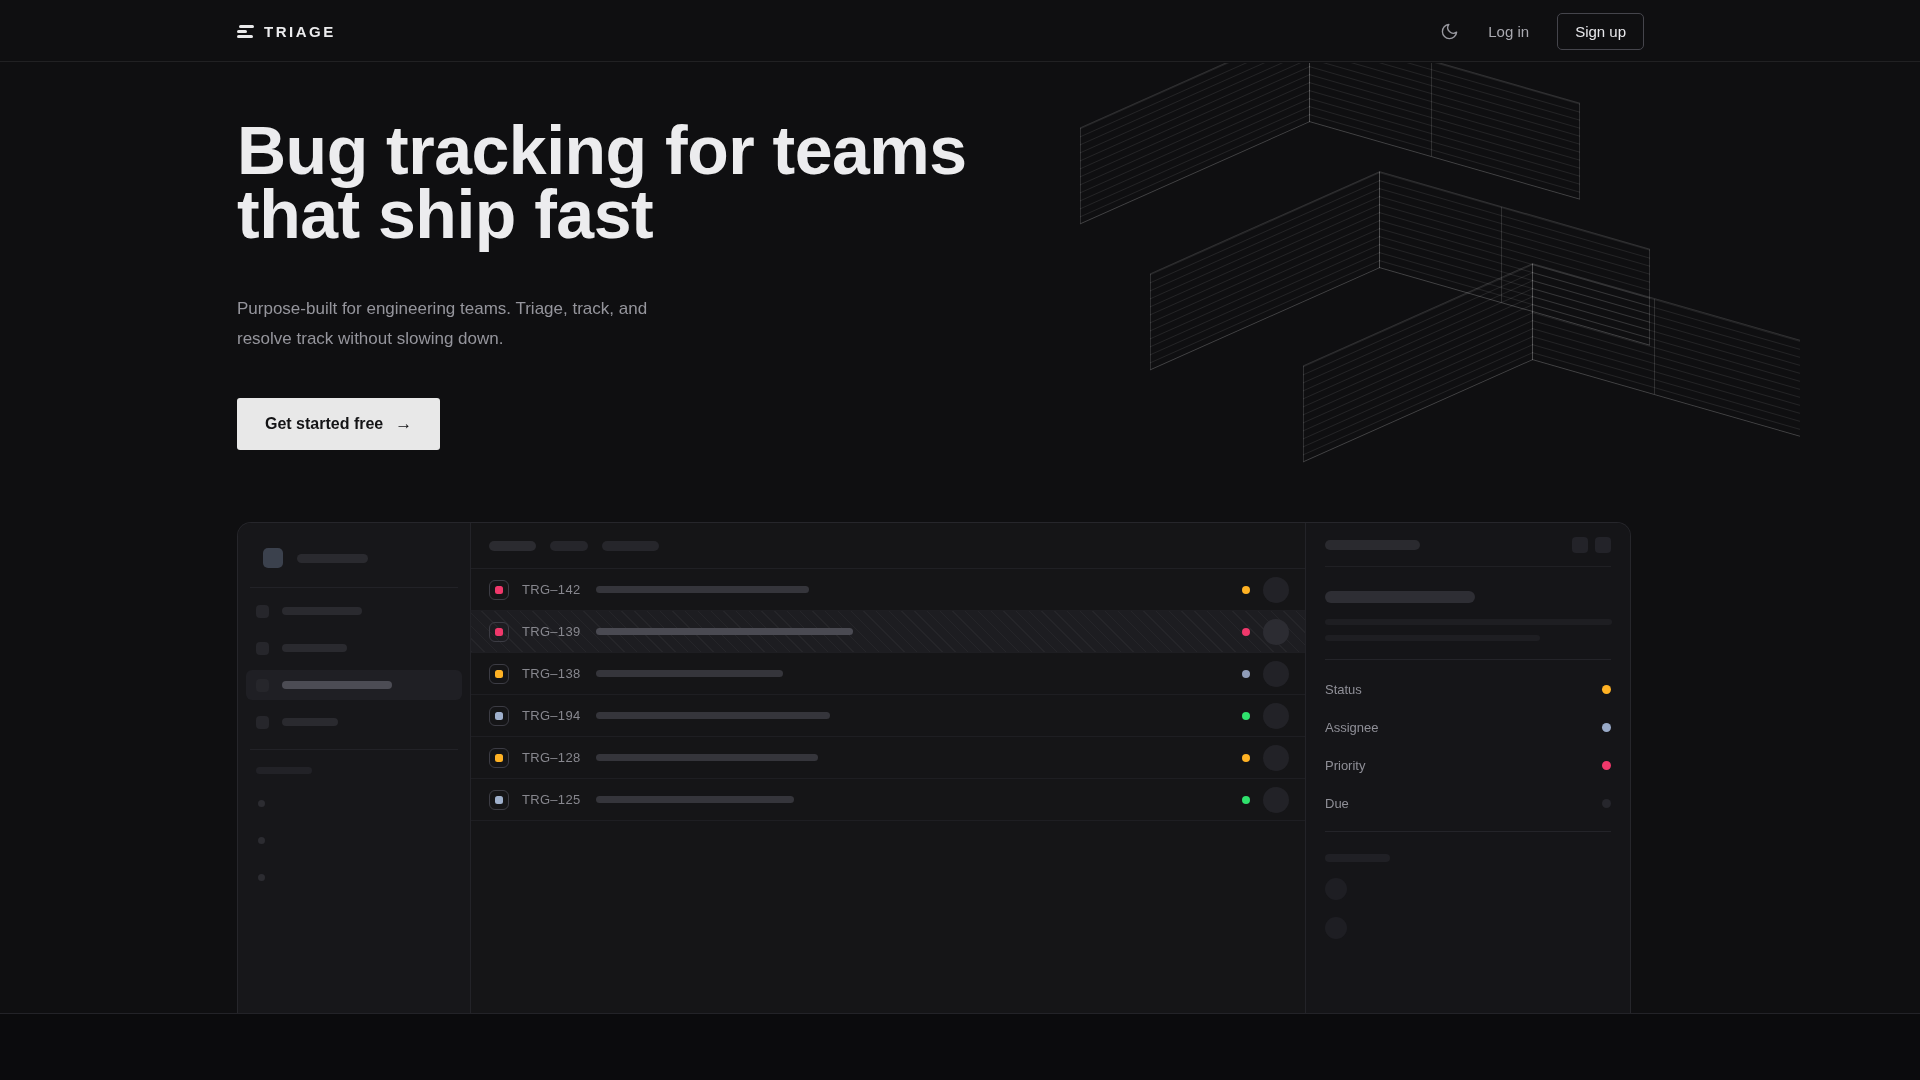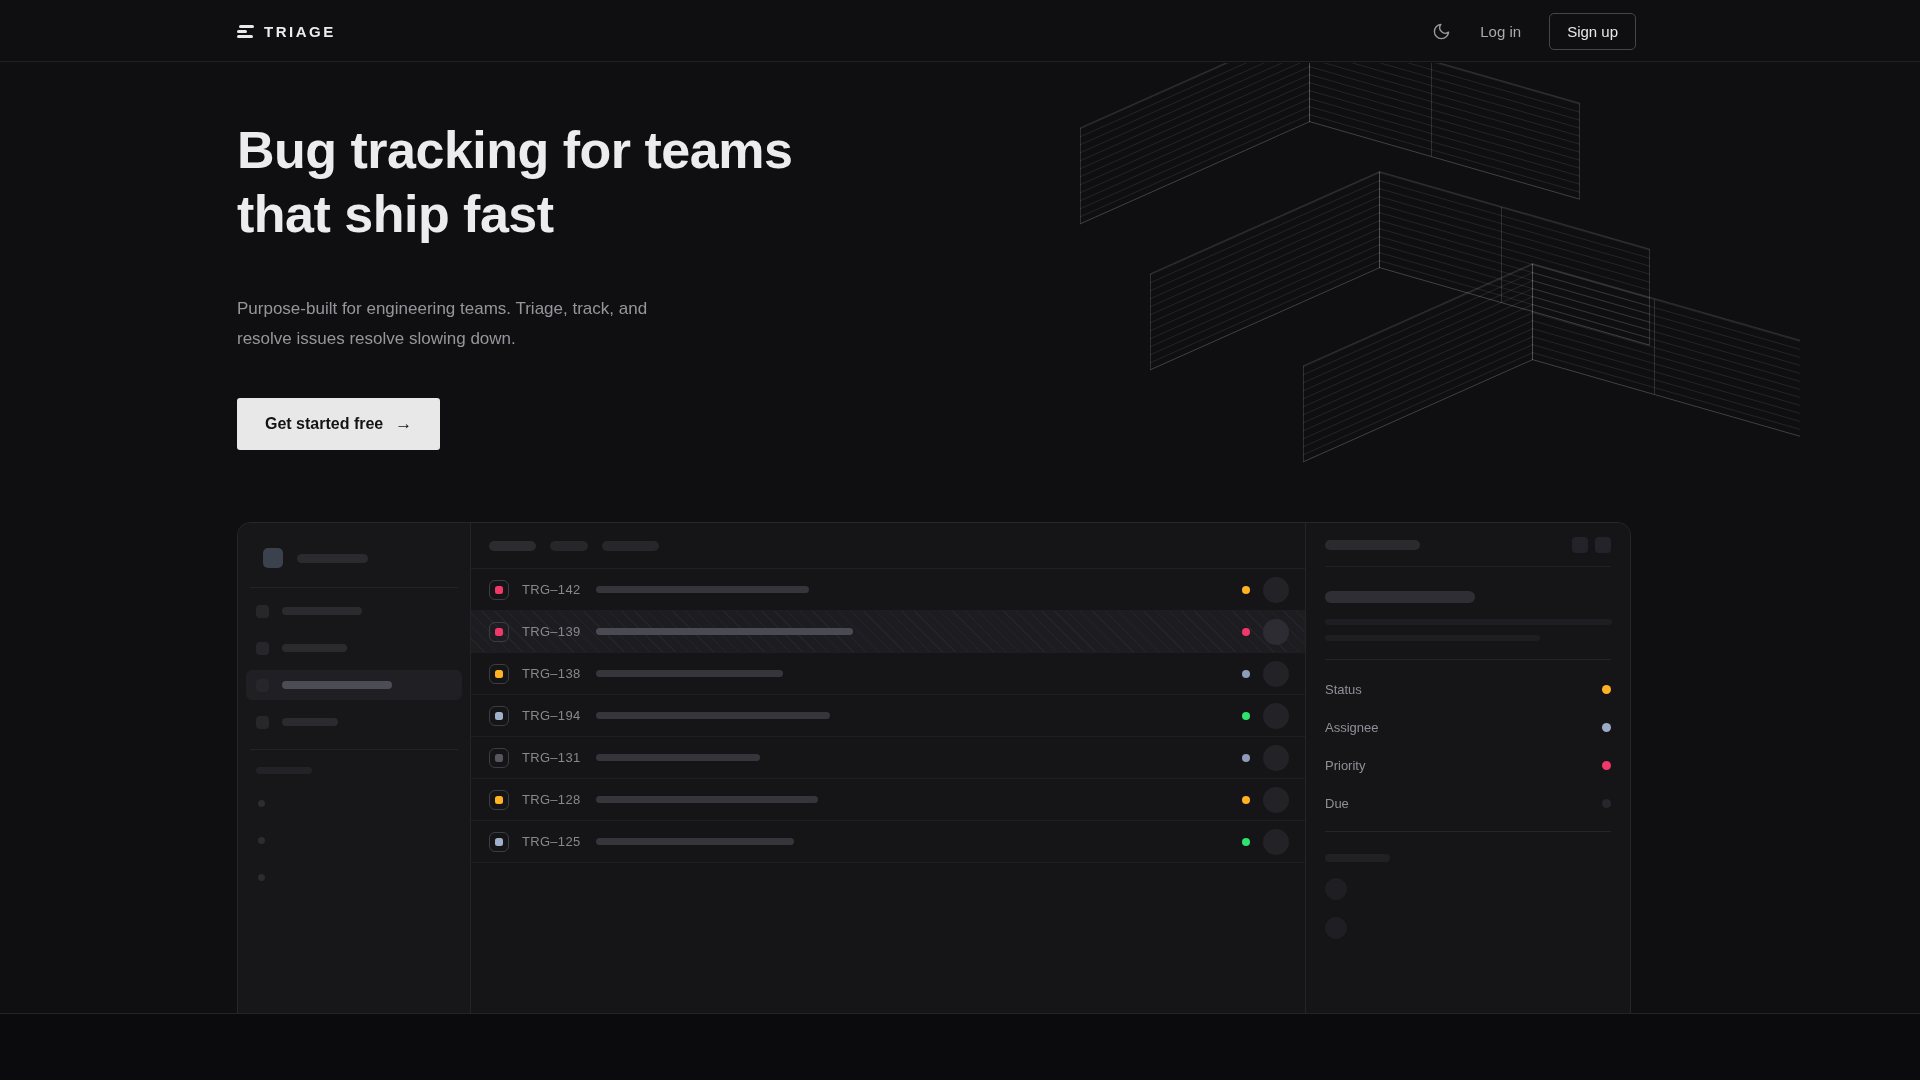--- a/index.html
+++ b/index.html
@@ -17,21 +17,21 @@
     border-bottom:1px solid rgba(255,255,255,0.08);
     z-index:5; background:#0f0f11;
   }
   .brand { position:absolute; left:237px; top:0; height:62px; display:flex; align-items:center; gap:10px; }
   .brand-icon { width:17px; height:13px; display:flex; flex-direction:column; justify-content:space-between; }
   .brand-icon i { display:block; height:3px; border-radius:1.5px; background:#e9e9eb; }
   .brand-icon i:nth-child(1){ width:15px; margin-left:2px; }
   .brand-icon i:nth-child(2){ width:10px; }
   .brand-icon i:nth-child(3){ width:16px; }
   .brand-text { font-size:15px; font-weight:bold; letter-spacing:2.5px; color:#ececee; }
-  .nav-right { position:absolute; right:284px; top:0; height:62px; display:flex; align-items:center; gap:28px; }
+  .nav-right { position:absolute; right:276px; top:0; height:62px; display:flex; align-items:center; gap:28px; }
   .theme-btn { width:22px; height:22px; display:flex; align-items:center; justify-content:center; cursor:pointer; }
   .login { font-size:15px; color:#a9a9b0; cursor:pointer; }
   .signup {
     font-size:15px; color:#e8e8ec; background:transparent;
     border:1px solid #45454c; border-radius:5px; padding:9px 17px; cursor:pointer;
     font-family:"Liberation Sans", sans-serif;
   }
   
   .decor { position:absolute; left:985px; top:63px; width:815px; height:430px; overflow:hidden; z-index:1; }
   .slab { position:absolute; width:500px; height:210px; }
@@ -42,21 +42,21 @@
   }
   .face-l { left:0; width:230px; transform:skewY(-24deg); transform-origin:right top; }
   .face-r { left:229px; width:271px; transform:skewY(16deg); transform-origin:left top; position:absolute; }
   .face-r::after {
     content:""; position:absolute; left:45%; top:0; width:1px; height:100%;
     background:rgba(255,255,255,0.13);
   }
   
   .hero-title {
     position:absolute; left:237px; top:118px; z-index:2;
-    font-size:52px; line-height:64px; font-weight:600; letter-spacing:-0.5px; color:#ececee;
+    font-size:68px; line-height:64px; font-weight:600; letter-spacing:-0.5px; color:#ececee;
   }
   .hero-sub {
     position:absolute; left:237px; top:294px; width:480px; z-index:2;
     font-size:17px; line-height:30px; color:#95959c;
   }
   .cta {
     position:absolute; left:237px; top:398px; z-index:2;
     display:flex; align-items:center; gap:12px;
     background:#e8e8e8; color:#141416; border:none; border-radius:3px;
     padding:16px 28px; font-size:16px; font-weight:600; cursor:pointer;
@@ -171,21 +171,21 @@
       <div class="face face-r"></div>
   </div>
 </div>
 
 <h1 class="hero-title">
   <span>Bug tracking for teams</span><br>
   <span>that ship fast</span>
 </h1>
 <p class="hero-sub">
   <span>Purpose-built for engineering teams. Triage, track, and</span><br>
-  <span>resolve issues resolve slowing down.</span>
+  <span>resolve track without slowing down.</span>
 </p>
 <button class="cta">
   <span>Get started free</span>
   <span class="arrow">→</span>
 </button>
 
 <div class="mock-card">
 
   <div class="mock-sidebar">
     <div class="ws-row">
@@ -254,29 +254,20 @@
     <span class="issue-dot" style="background: rgb(143, 156, 184);"></span>
     <span class="issue-avatar"></span>
   </div>
         <div class="issue-row">
     <span class="issue-type">
             <span class="issue-type-inner" style="background: rgb(159, 176, 204);"></span>
           </span>
     <span class="issue-id">TRG–194</span>
     <span class="issue-bar" style="width: 234px;"></span>
     <span class="issue-dot" style="background: rgb(47, 226, 109);"></span>
-    <span class="issue-avatar"></span>
-  </div>
-        <div class="issue-row">
-    <span class="issue-type">
-            <span class="issue-type-inner" style="background: rgb(87, 87, 95);"></span>
-          </span>
-    <span class="issue-id">TRG–131</span>
-    <span class="issue-bar" style="width: 164px;"></span>
-    <span class="issue-dot" style="background: rgb(143, 156, 184);"></span>
     <span class="issue-avatar"></span>
   </div>
         <div class="issue-row">
     <span class="issue-type">
             <span class="issue-type-inner" style="background: rgb(255, 178, 36);"></span>
           </span>
     <span class="issue-id">TRG–128</span>
     <span class="issue-bar" style="width: 222px;"></span>
     <span class="issue-dot" style="background: rgb(255, 178, 36);"></span>
     <span class="issue-avatar"></span>

